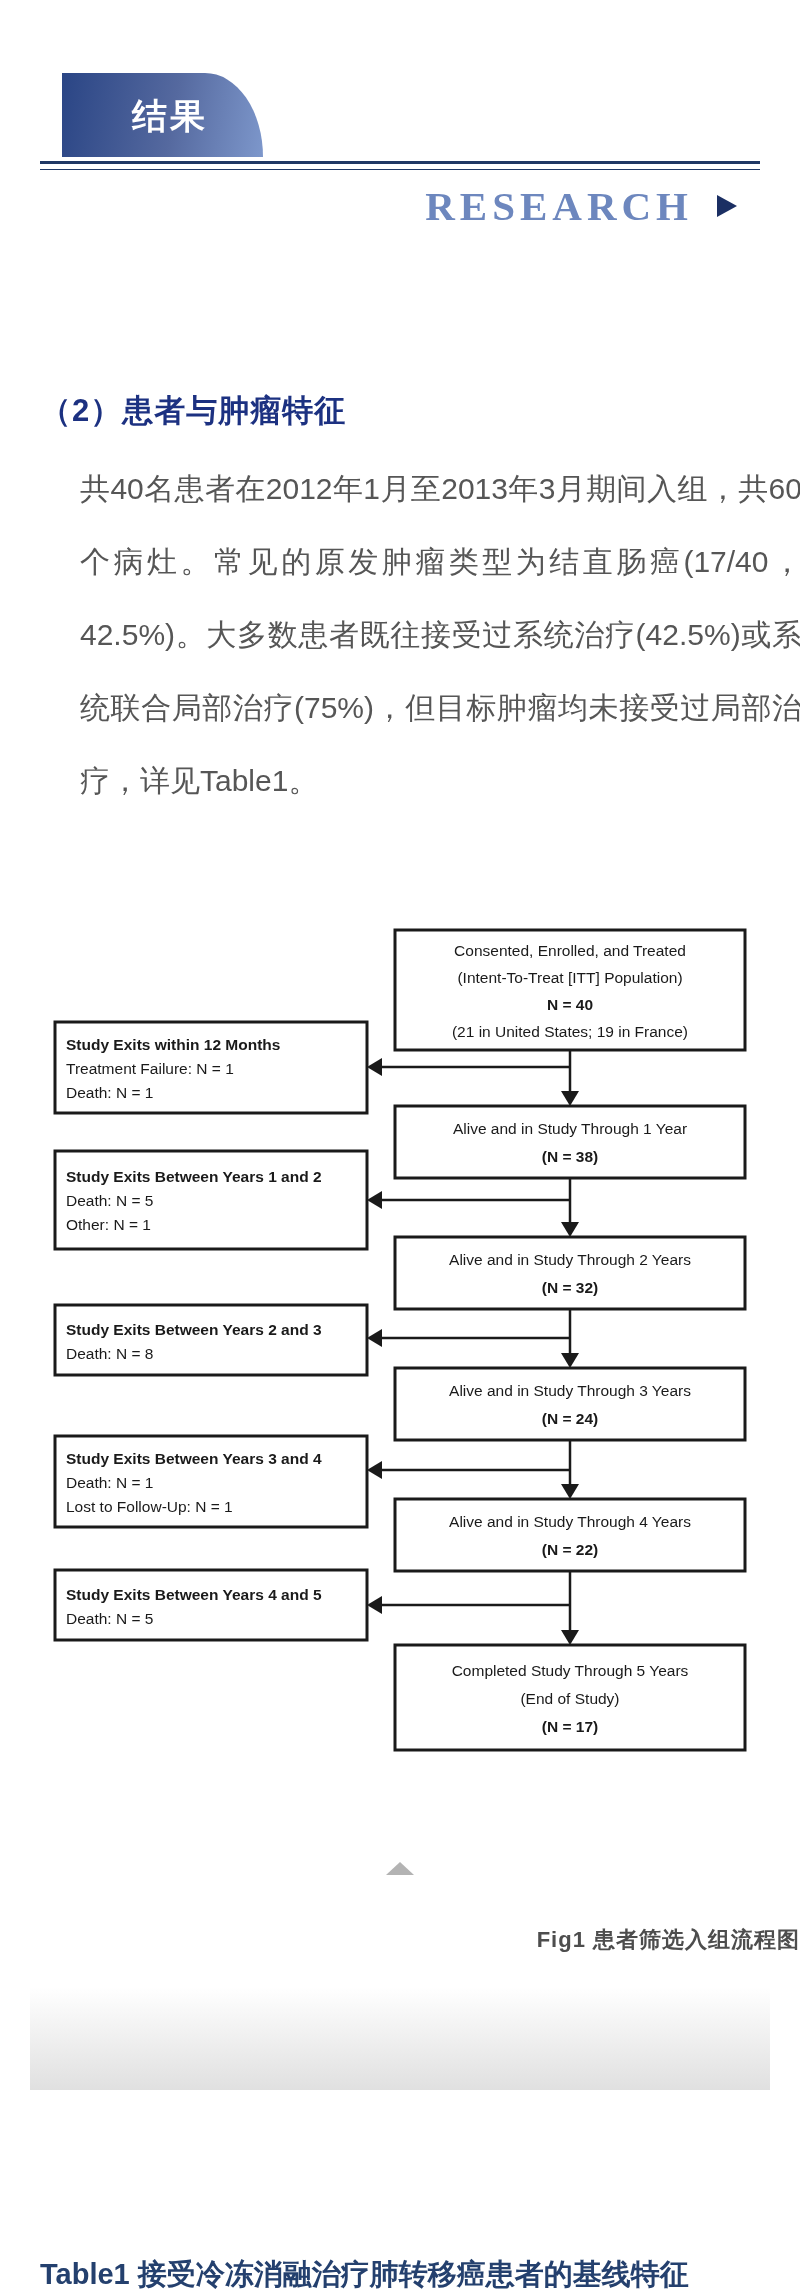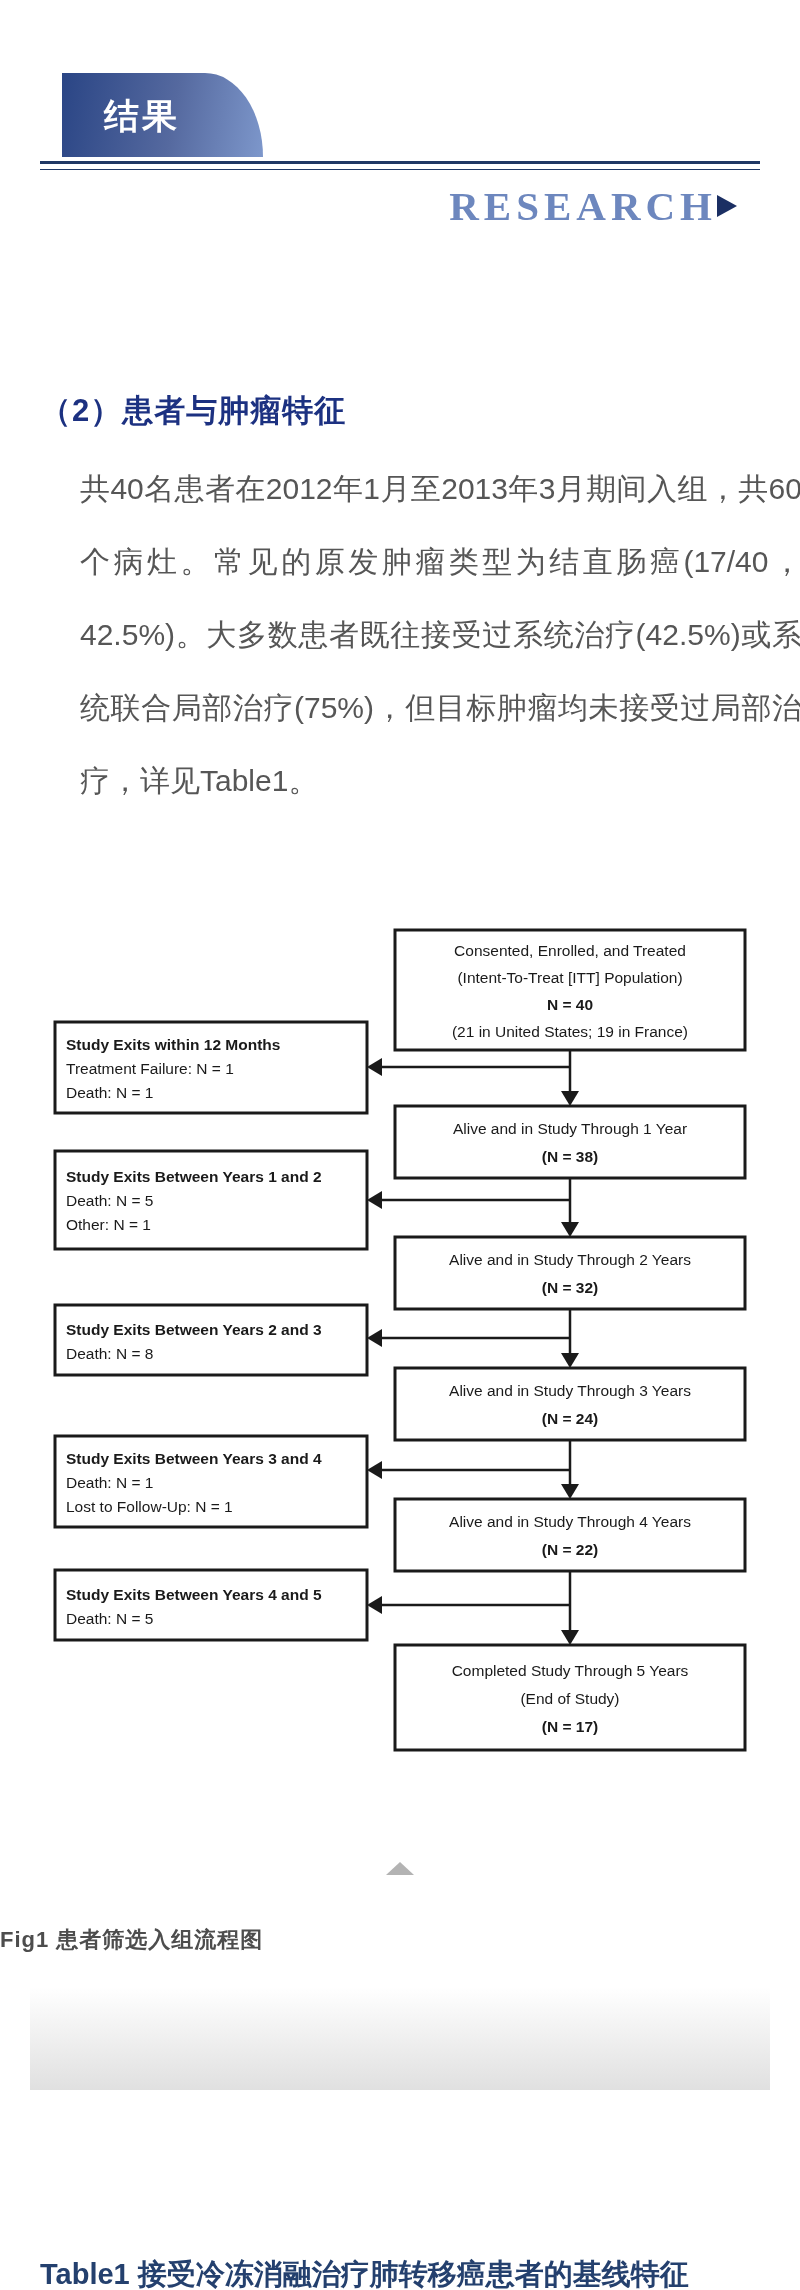--- a/index.html
+++ b/index.html
@@ -7,32 +7,32 @@
   body {
     width:800px; height:2290px; position:relative;
     font-family:"Liberation Sans", sans-serif;
     overflow:hidden;
   }
   
   .banner {
     position:absolute; left:62px; top:73px; width:201px; height:84px;
     background:linear-gradient(100deg,#2a4585 0%,#55699f 55%,#7d97cb 100%);
     border-top-right-radius:58px 84px;
-    display:flex; align-items:center;
+    display:flex; align-items:center;padding-left:28px;
   }
   .banner-title {
     color:#ffffff; font-size:35px; font-weight:700;
     letter-spacing:3px; padding-left:42px; line-height:1;
   }
   .rule-thick { position:absolute; left:40px; top:161px; width:720px; height:3px; background:#1f3864; }
   .rule-thin  { position:absolute; left:40px; top:169px; width:720px; height:1px; background:#1f3864; }
   
   .research-row {
     position:absolute; top:184px; left:0; width:737px; height:44px;
-    display:flex; justify-content:flex-end; align-items:center; 
+    display:flex; justify-content:flex-end; align-items:center; gap:24px;
   }
   .research-label {
     font-family:"Liberation Serif", serif; font-weight:700;
     font-size:41px; color:#6d87be; letter-spacing:5px; line-height:1;
   }
   .research-arrow {
     width:0; height:0;
     border-left:20px solid #1b2f63;
     border-top:11px solid transparent;
     border-bottom:11px solid transparent;
@@ -55,21 +55,21 @@
   .fc-text { font-family:"Liberation Sans", sans-serif; font-size:15.5px; fill:#1a1a1a; }
   .fc-bold { font-weight:700; }
   .fc-center { text-anchor:middle; }
   
   .collapse-triangle {
     position:absolute; left:386px; top:1862px; width:0; height:0;
     border-left:14px solid transparent; border-right:14px solid transparent;
     border-bottom:13px solid #b3b3b3;
   }
   .fig-caption {
-    position:absolute; left:0; top:1925px; width:800px; text-align:left;
+    position:absolute; left:0; top:1925px; width:800px; text-align:right;
     font-size:22px; font-weight:700; color:#4d4d4d; letter-spacing:1px;
   }
   
   .fade-block {
     position:absolute; left:30px; top:1987px; width:740px; height:103px;
     background:linear-gradient(to bottom, rgba(224,224,224,0) 0%, #e0e0e0 100%);
   }
   
   .table-heading {
     position:absolute; left:40px; top:2212px; width:722px;

